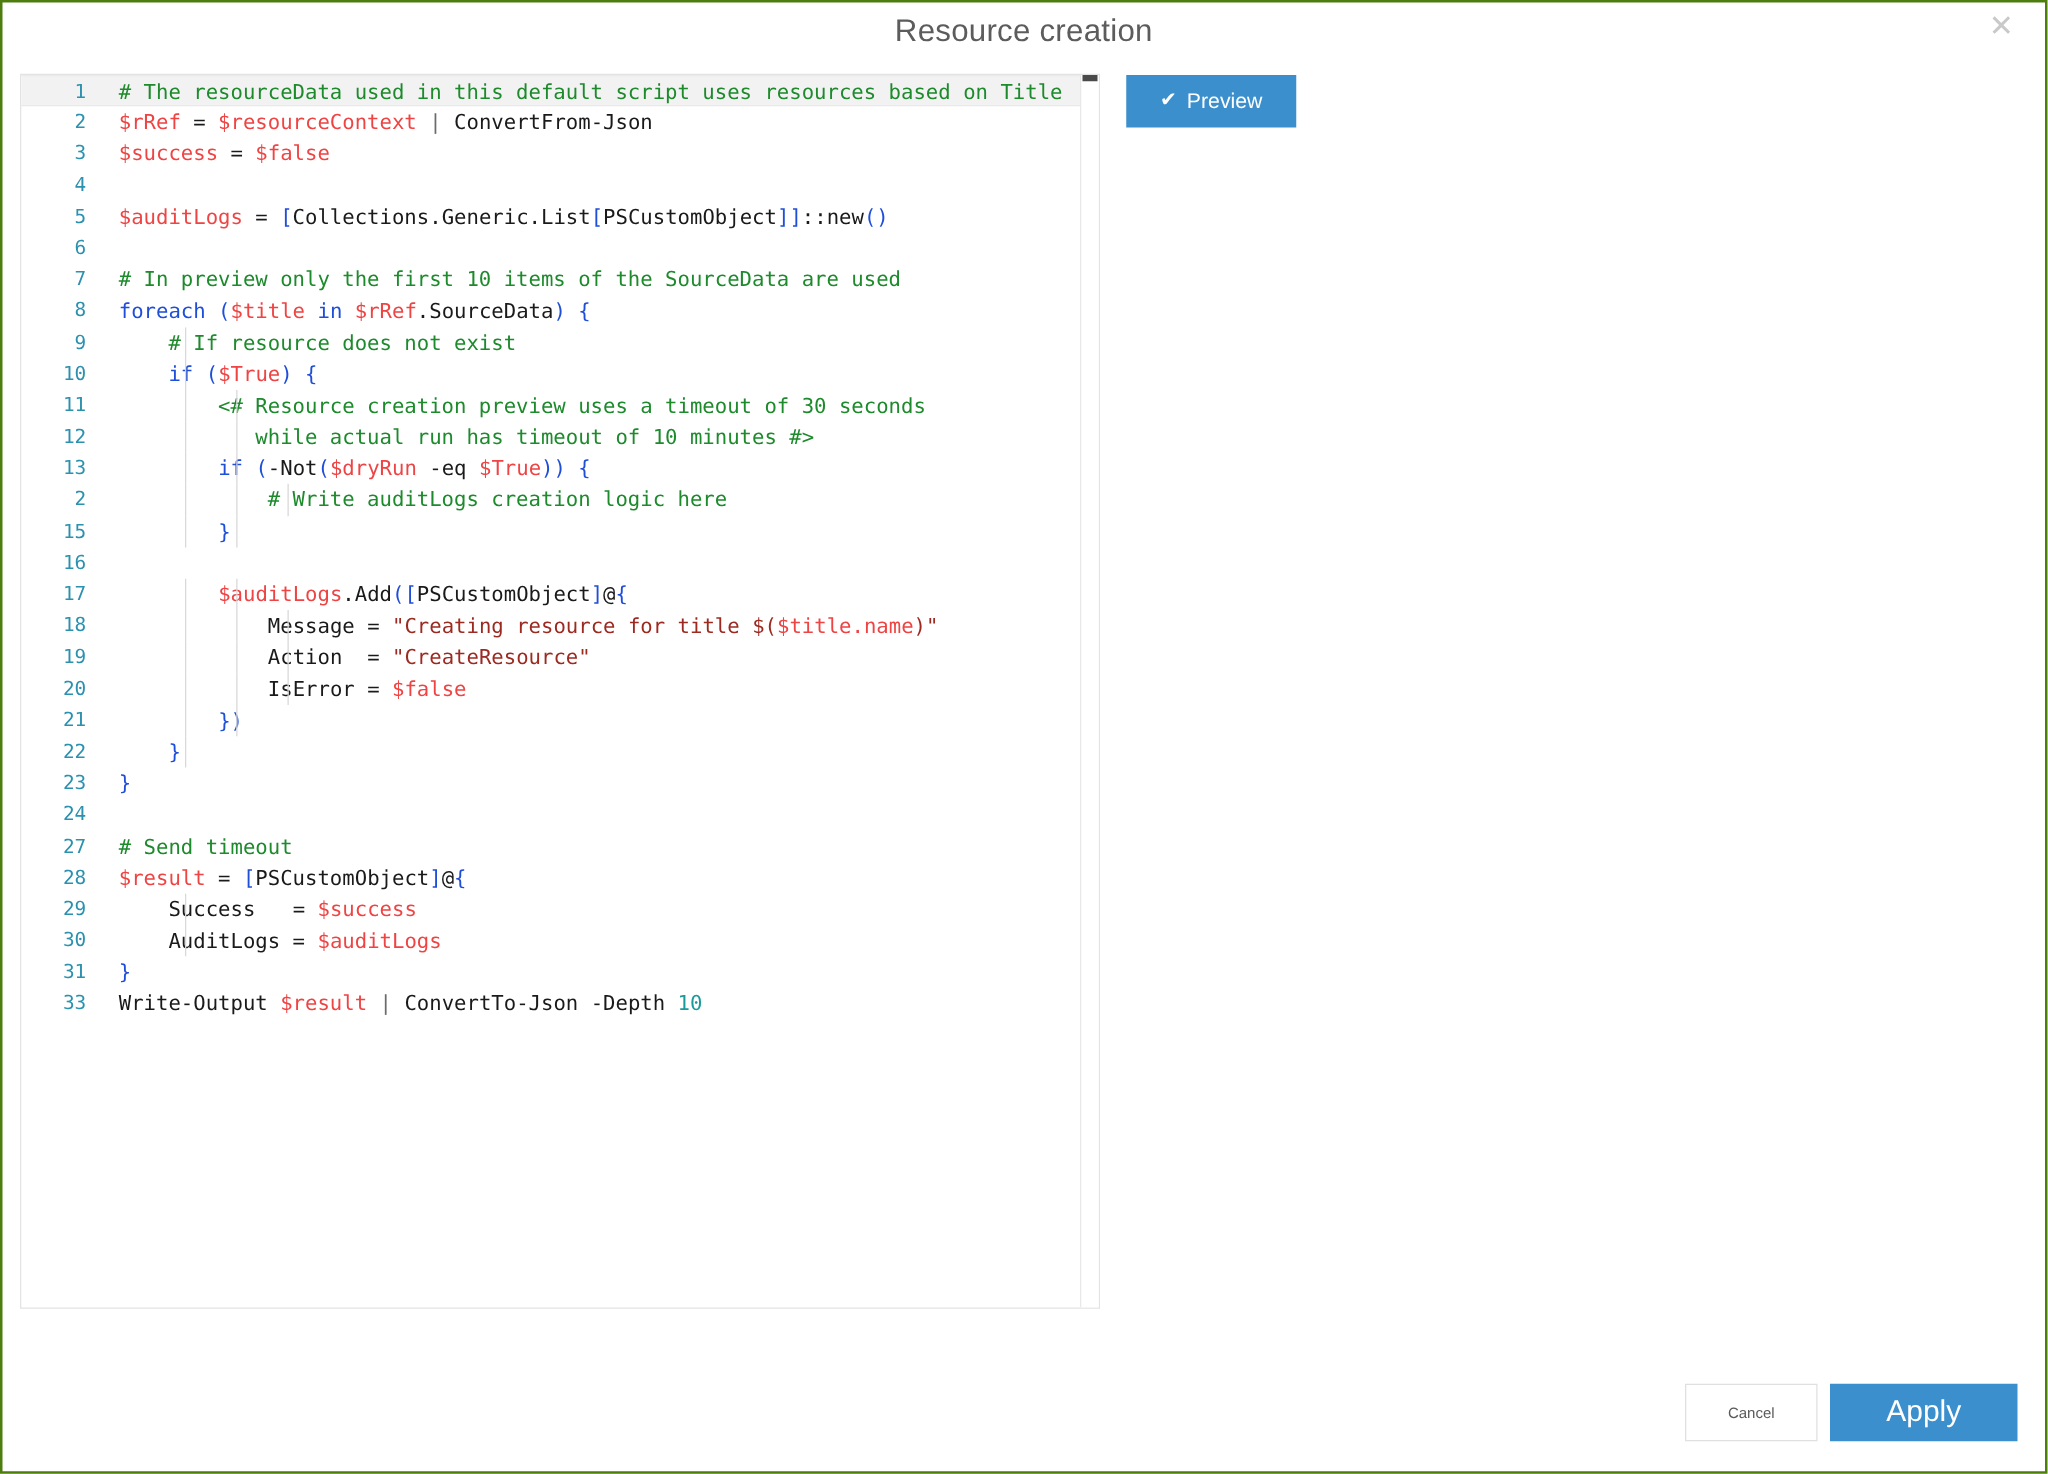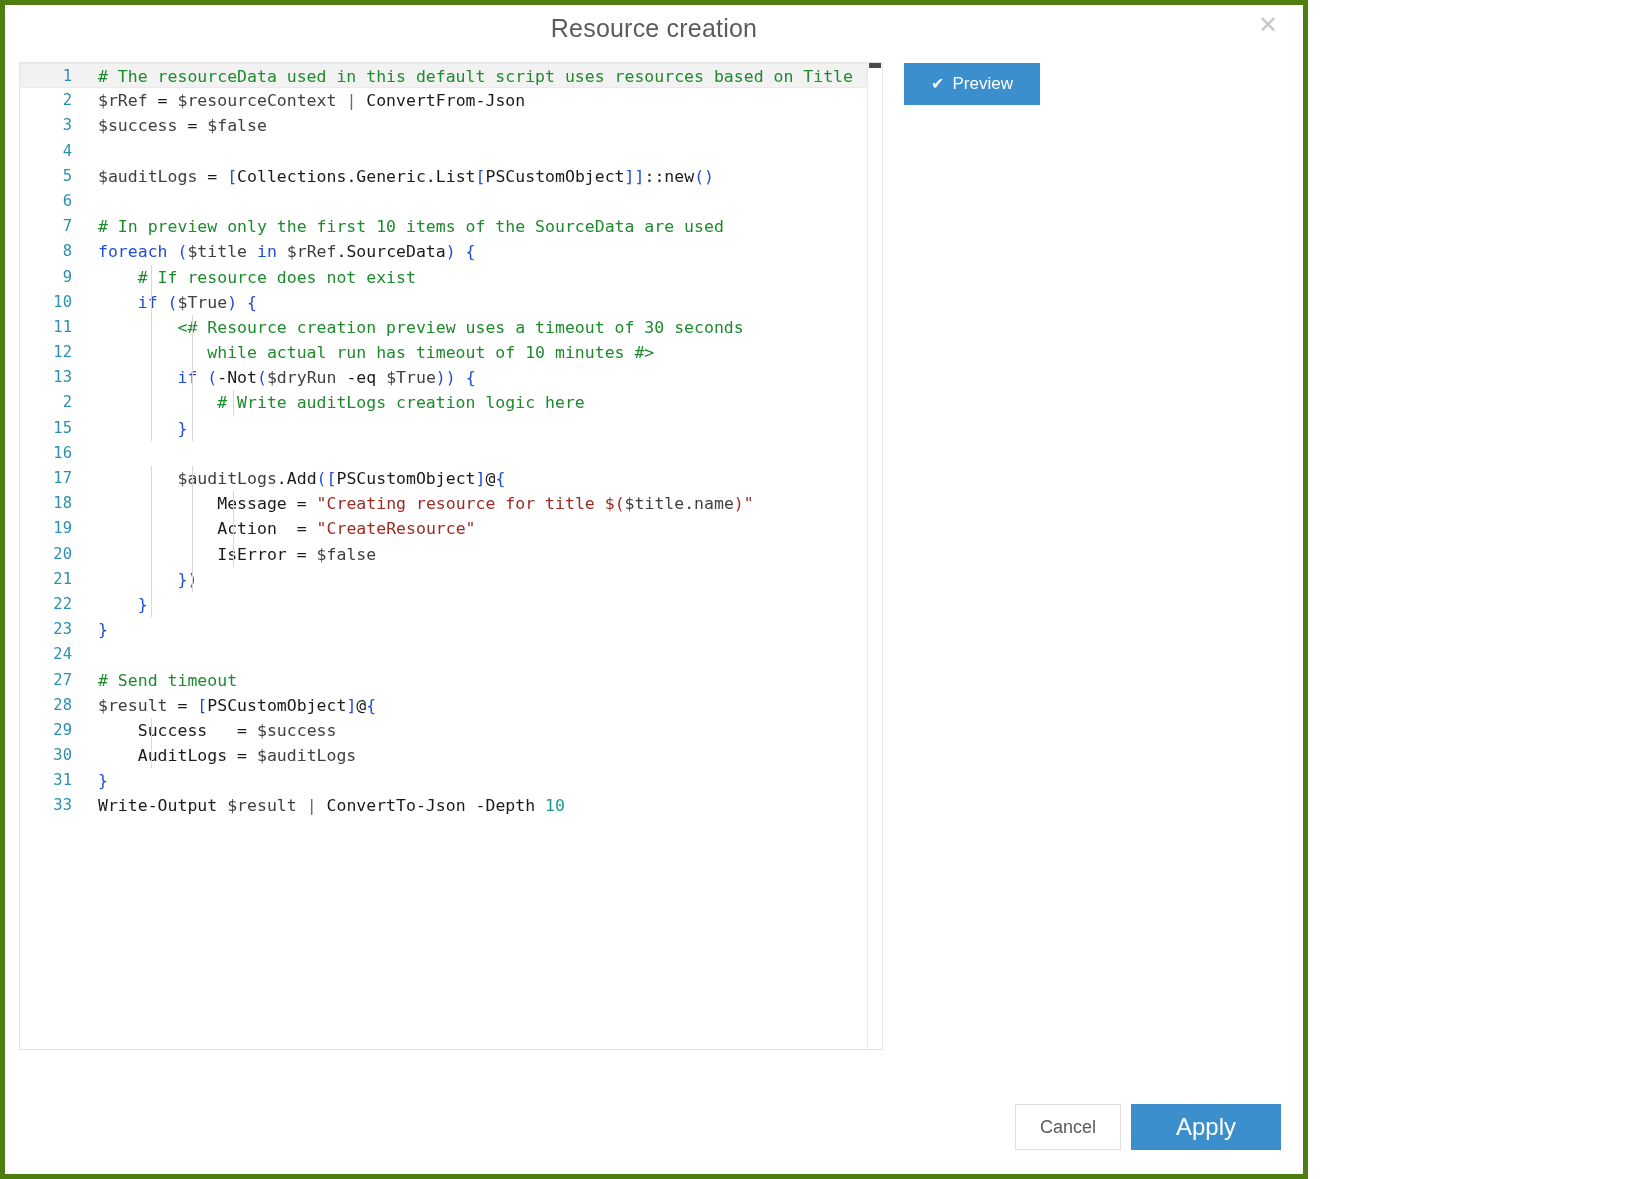--- a/index.html
+++ b/index.html
@@ -12,24 +12,24 @@
     height: 1179px;
     font-family: "Liberation Sans", sans-serif;
     overflow: hidden;
   }
 
   
   #dialog {
     position: absolute;
     left: 0;
     top: 0;
-    width: 1308px;
+    width: 1638px;
     height: 1179px;
     box-sizing: border-box;
-    border: 5px solid #4d7c0f;
+    border: 2px solid #4d7c0f;
     background: #ffffff;
   }
 
   
   #titlebar {
     position: absolute;
     left: 0;
     top: 0;
     width: 100%;
     height: 54px;
@@ -144,21 +144,21 @@
     width: 1px;
     height: 25.2px;
     background: #d8d8d8;
   }
   .g1 { left: 131px; }
   .g2 { left: 172px; }
   .g3 { left: 213px; }
 
   
   .tok-comment { color: #1d8a2c; }
-  .tok-var     { color: #404040; }
+  .tok-var     { color: #ef4444; }
   .tok-kw      { color: #1f4ed8; }
   .tok-str     { color: #9c2a21; }
   .tok-brk     { color: #1f4ed8; }
   .tok-num     { color: #1a9a9a; }
   .tok-op      { color: #1a1a1a; }
   .tok-pipe    { color: #6b6b6b; }
 
   
   #preview-button {
     position: absolute;
@@ -195,21 +195,21 @@
   #cancel-button {
     position: absolute;
     right: 182px;
     top: 20px;
     width: 106px;
     height: 46px;
     background: #ffffff;
     border: 1px solid #e0e0e0;
     color: #5a5a5a;
     font-family: "Liberation Sans", sans-serif;
-    font-size: 18px;
+    font-size: 12px;
     cursor: pointer;
   }
   #apply-button {
     position: absolute;
     right: 22px;
     top: 20px;
     width: 150px;
     height: 46px;
     background: #3b8fcd;
     border: none;

